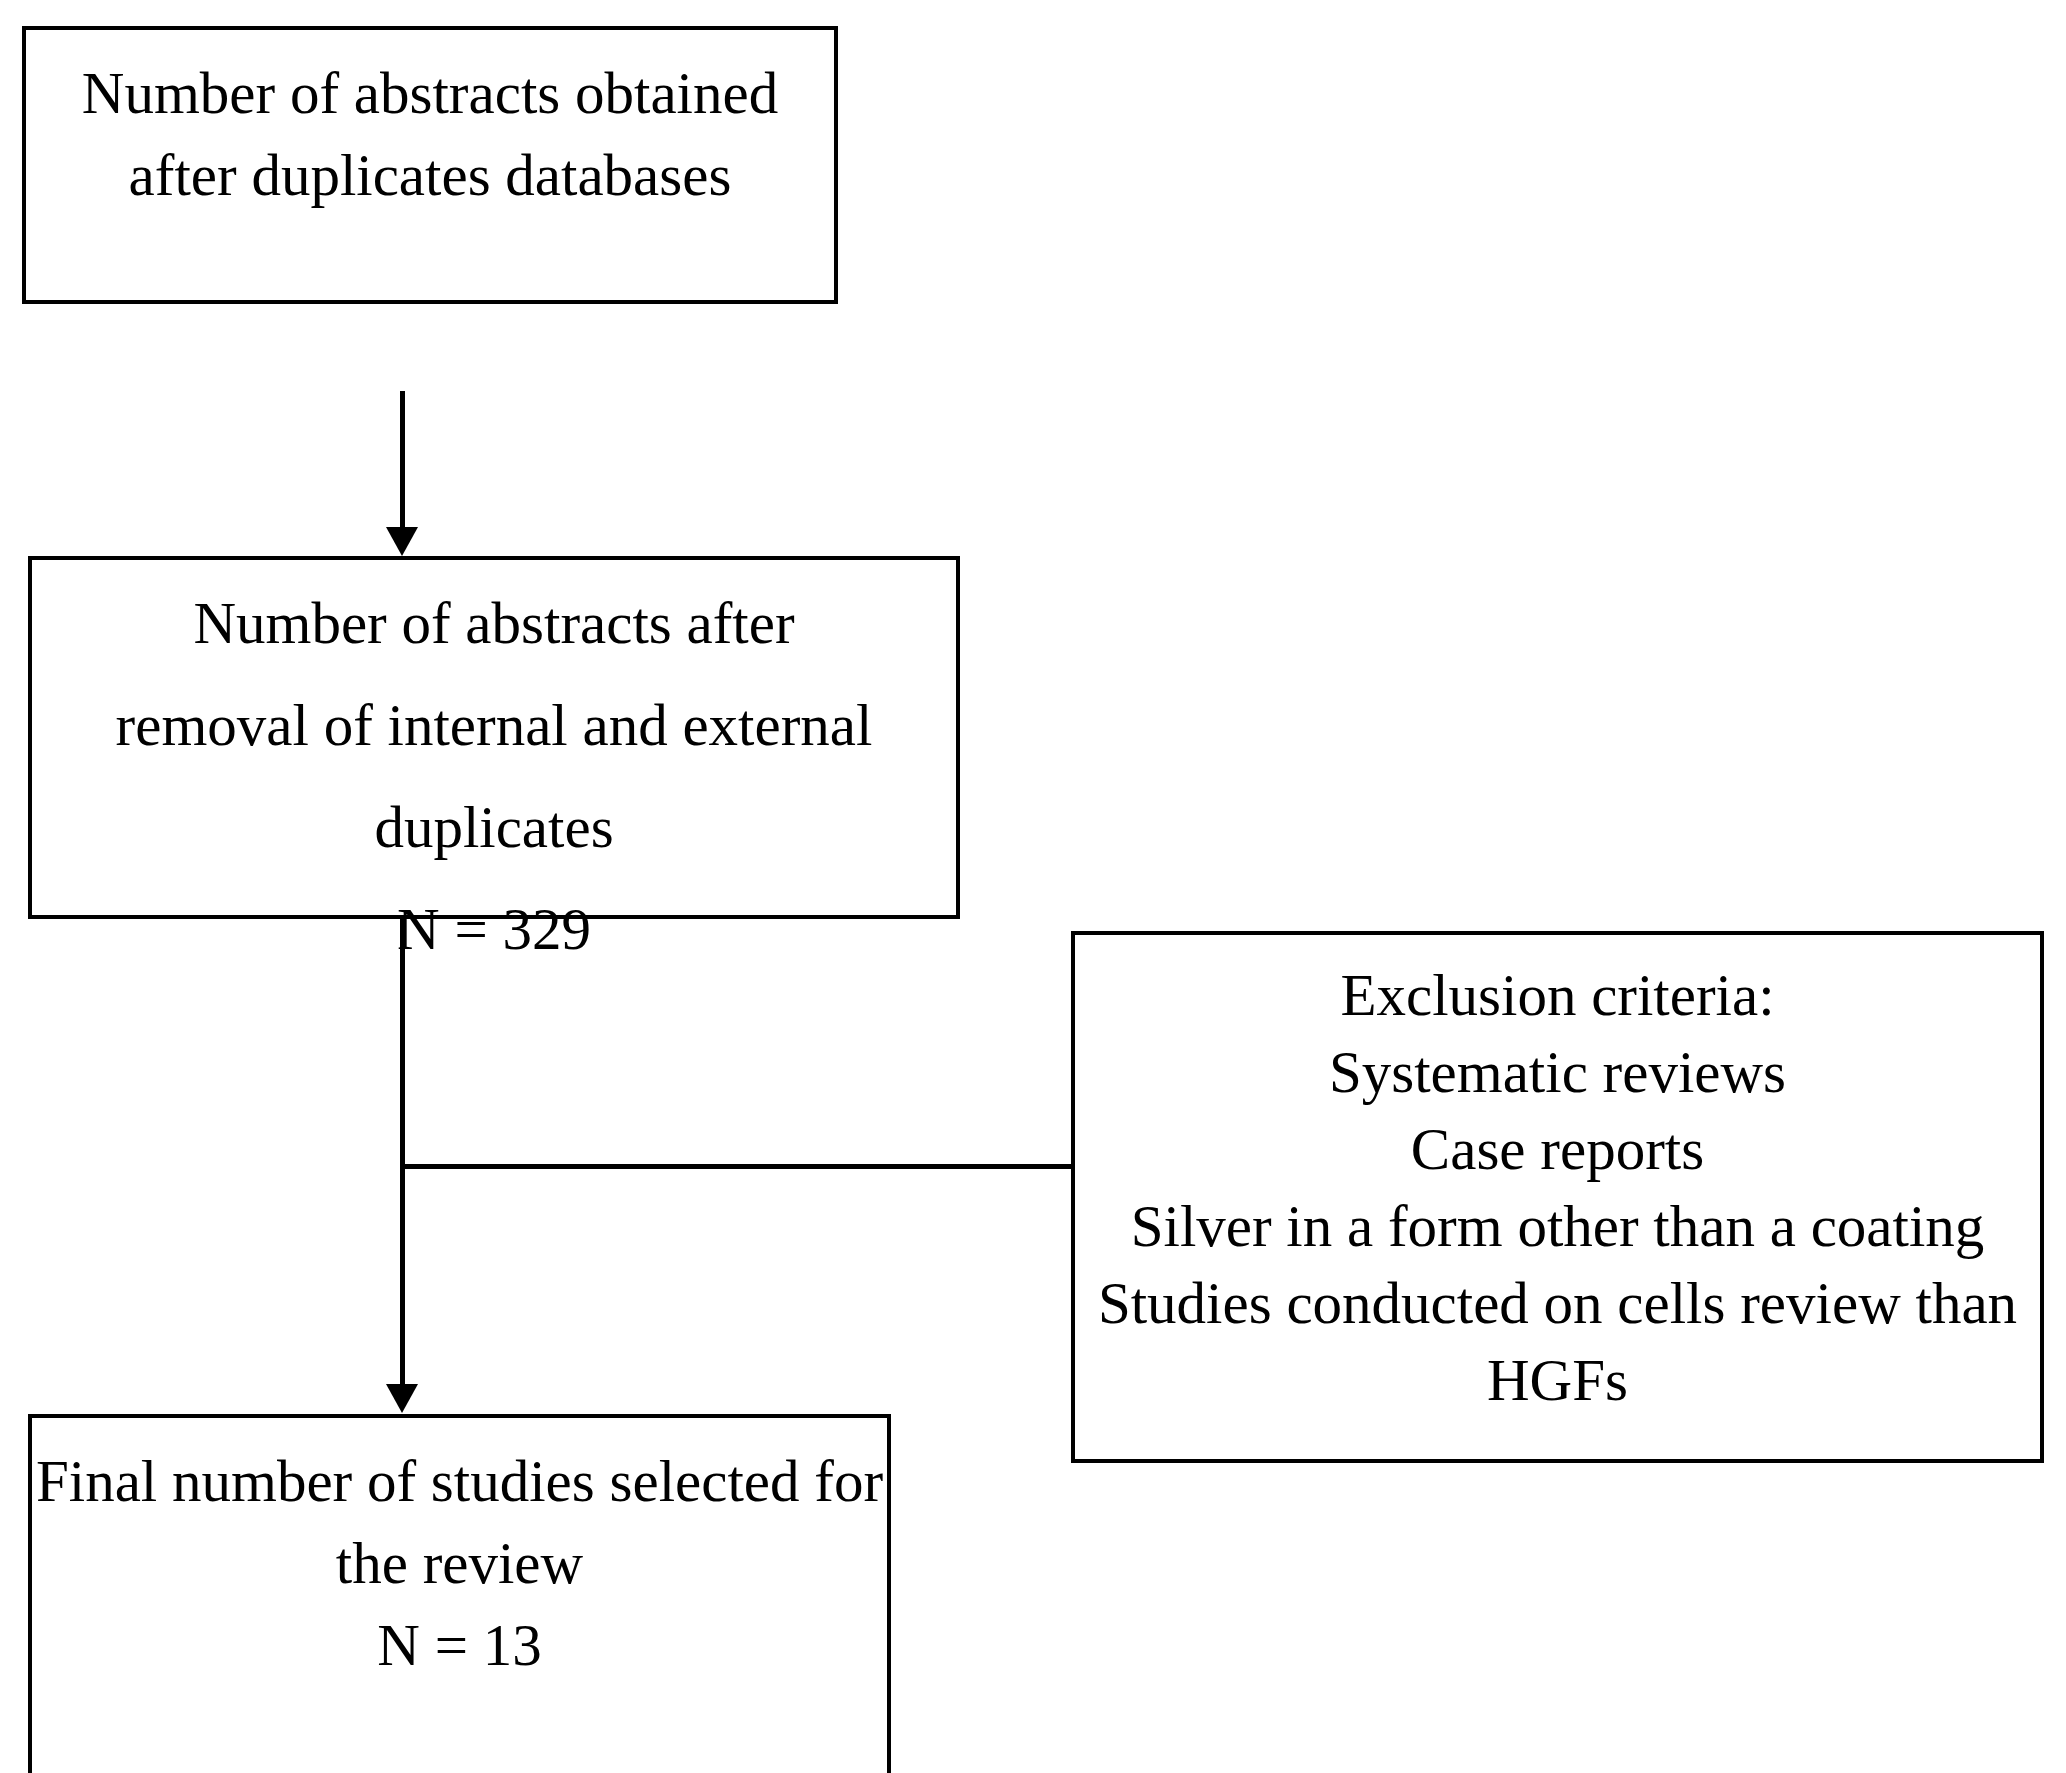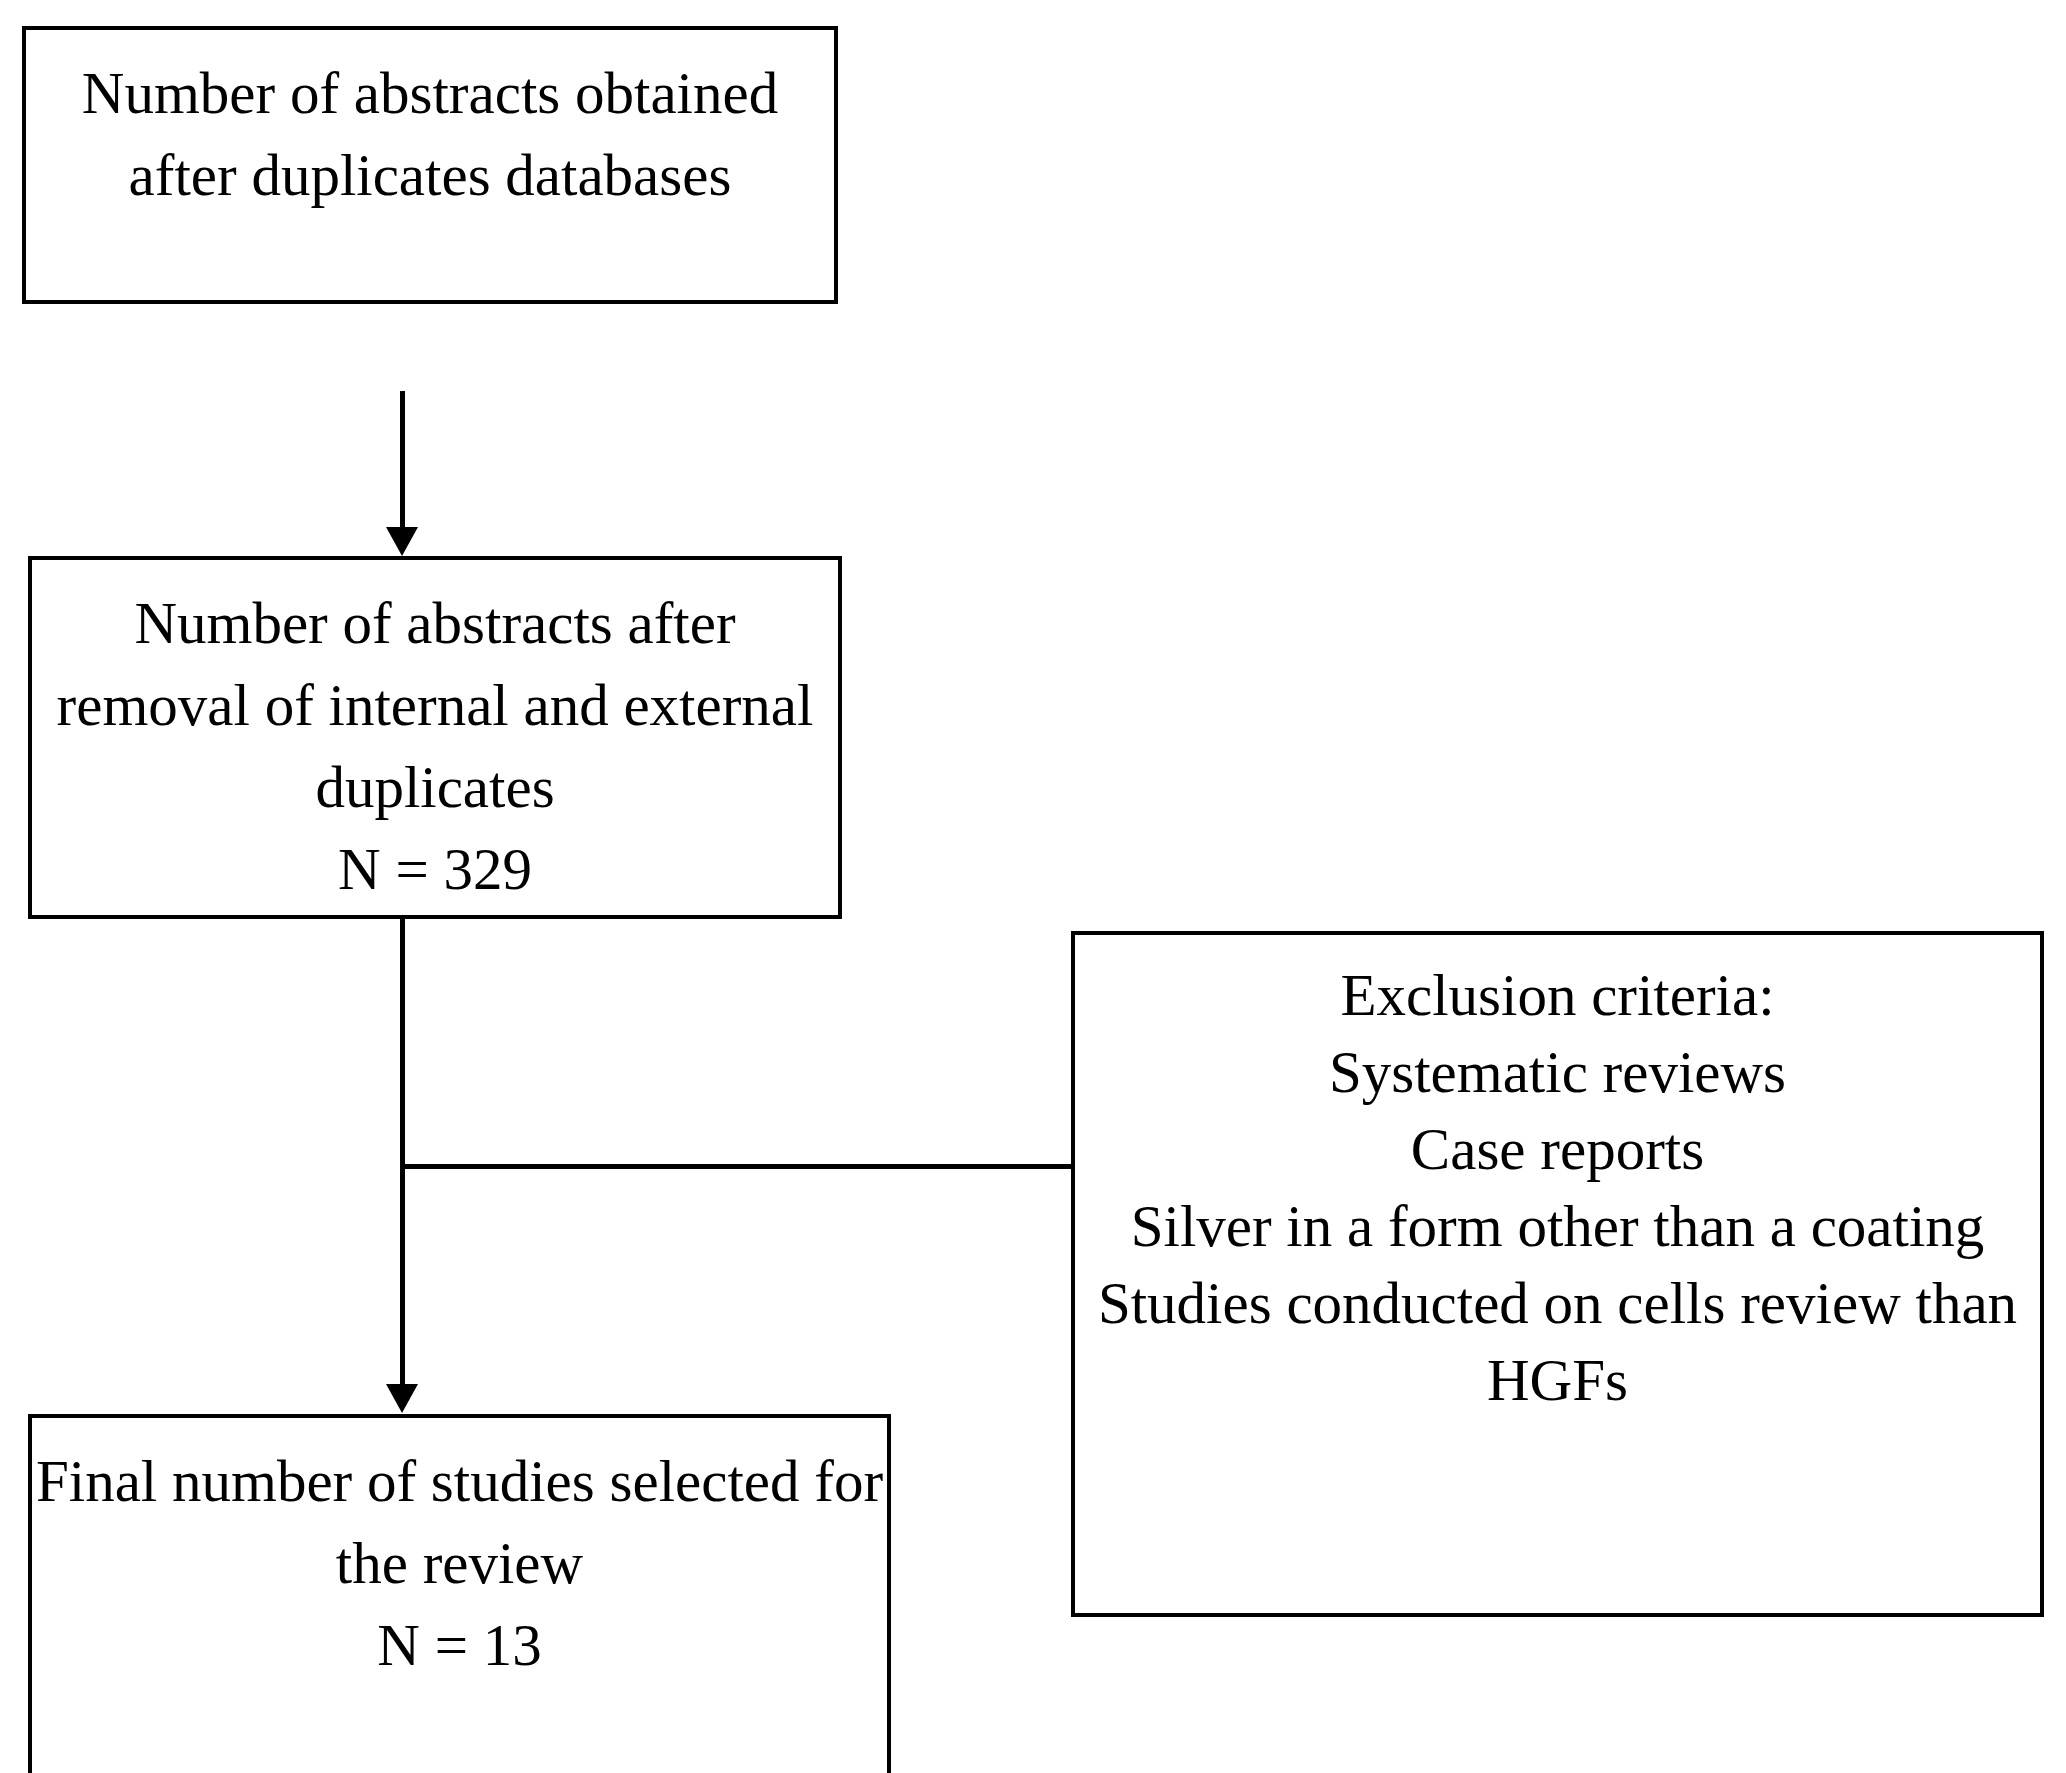--- a/index.html
+++ b/index.html
@@ -28,23 +28,23 @@
     display:flex;
     flex-direction:column;
     align-items:center;
     justify-content:flex-start;
     text-align:center;
     font-size:59px;
     line-height:82px;
     padding-top:22px;
   }
   .box1{left:22px;top:26px;width:816px;height:278px;}
-  .box2{left:28px;top:556px;width:814px;height:363px;}
+  .box2{left:28px;top:556px;width:932px;height:363px;gap:20px;}
   .box3{left:28px;top:1414px;width:863px;height:410px;}
-  .box-excl{left:1071px;top:931px;width:973px;height:686px;line-height:77px;align-items:center;}
+  .box-excl{left:1071px;top:931px;width:973px;height:532px;line-height:77px;align-items:center;}
   .text-line{width:100%;}
   .vline{
     position:absolute;
     width:4.8px;
     background:var(--line);
   }
   .hline{
     position:absolute;
     height:4.8px;
     background:var(--line);

